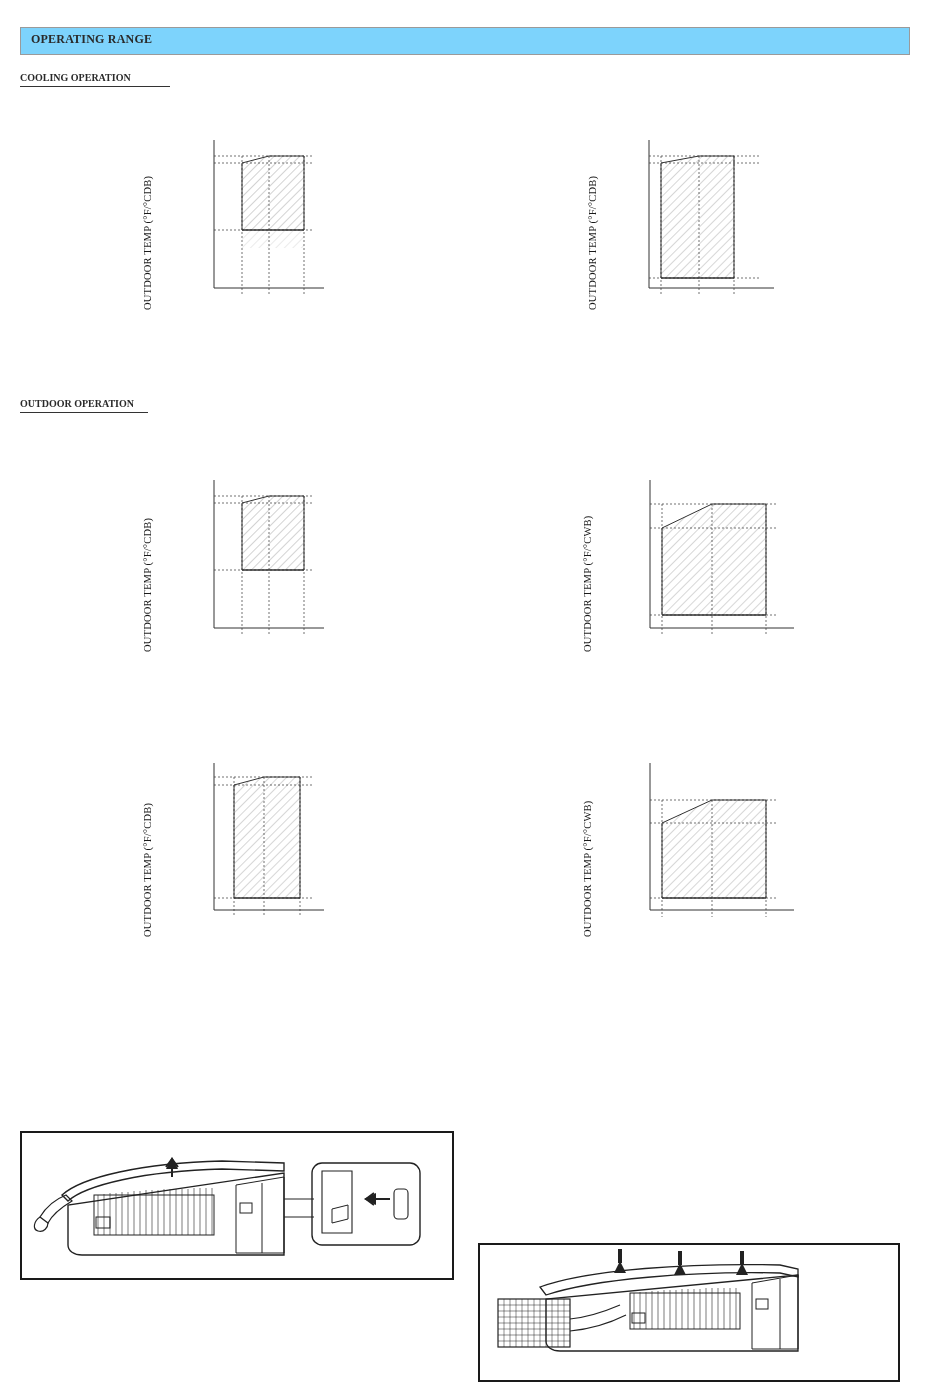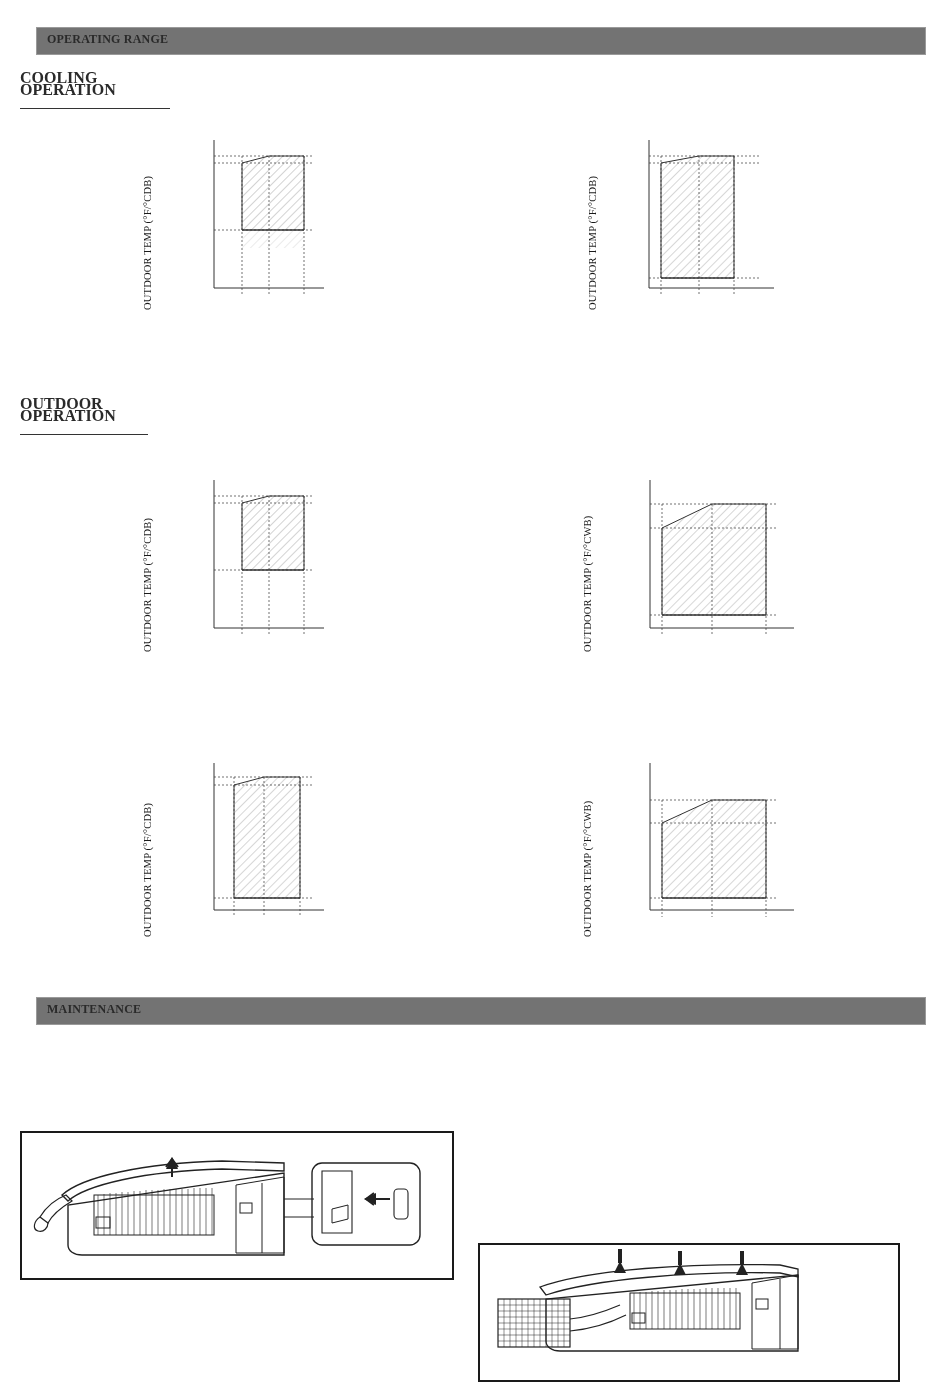--- a/index.html
+++ b/index.html
@@ -18,47 +18,46 @@
   .page {
     position: absolute;
     top: 0; left: 0;
     width: 950px;
     height: 1392px;
   }
 
   
   .section-bar {
     position: absolute;
-    background: #737373;
+    background: #7dd3fc;
     border: 1px solid #9a9a9a;
     height: 26px;
     left: 20px;
     width: 888px;
-    margin-left: 16px;
   }
   #section-bar-1 { top: 27px; }
   #section-bar-2 { top: 997px; }
   .section-bar .bar-label {
     position: absolute;
     left: 10px;
     top: 4px;
     font-size: 12px;
     font-weight: bold;
     letter-spacing: .2px;
     color: #2a2a2a;
   }
 
   
   .sub-head {
     position: absolute;
-    font-size: 16px;
+    font-size: 10px;
     font-weight: bold;
     color: #2a2a2a;
     border-bottom: 1.2px solid #333;
-    padding-bottom: 12px;
+    padding-bottom: 2px;
     line-height: 12px;
   }
   #sub-head-cooling { left: 20px; top: 72px; width: 150px; }
   #sub-head-heating { left: 20px; top: 398px; width: 128px; }
 
   
   .chart {
     position: absolute;
   }
   .chart .y-axis-label {
@@ -217,23 +216,20 @@
       <line x1="46" y1="68" x2="172" y2="68" stroke="#333" stroke-width="0.7" stroke-dasharray="2,2"></line>
       <line x1="46" y1="143" x2="172" y2="143" stroke="#333" stroke-width="0.7" stroke-dasharray="2,2"></line>
       <line x1="58" y1="45" x2="58" y2="162" stroke="#333" stroke-width="0.7" stroke-dasharray="2,2"></line>
       <line x1="108" y1="45" x2="108" y2="162" stroke="#333" stroke-width="0.7" stroke-dasharray="2,2"></line>
       <line x1="162" y1="45" x2="162" y2="162" stroke="#333" stroke-width="0.7" stroke-dasharray="2,2"></line>
       <path d="M58,143 L58,68 L108,45 L162,45 L162,143 Z" fill="url(#hatchF)" fill-opacity="0.5" stroke="#333" stroke-width="1"></path>
       <line x1="58" y1="143" x2="162" y2="143" stroke="#333" stroke-width="1"></line>
     </svg>
   </div>
 
-  <div class="section-bar" id="section-bar-2">
-    <div class="bar-label">MAINTENANCE</div>
-  </div>
 
   <div class="figure-box" id="figure-box-1">
     <svg width="425" height="140">
 
       <path d="M40,62 C60,44 120,30 200,28 L262,30 L262,38 L200,36 C122,38 64,52 46,68 Z" fill="none" stroke="#222" stroke-width="1.4"></path>
 
       <path d="M18,84 C24,74 34,66 44,62 L50,68 C40,74 30,82 26,90 Z" fill="none" stroke="#222" stroke-width="1.2"></path>
       <path d="M18,84 C12,88 10,96 16,98 C22,100 26,94 26,90" fill="none" stroke="#222" stroke-width="1.2"></path>
 
       <path d="M46,72 L46,112 C46,118 52,122 60,122 L262,122 L262,40 L46,72 Z" fill="none" stroke="#222" stroke-width="1.4"></path>

